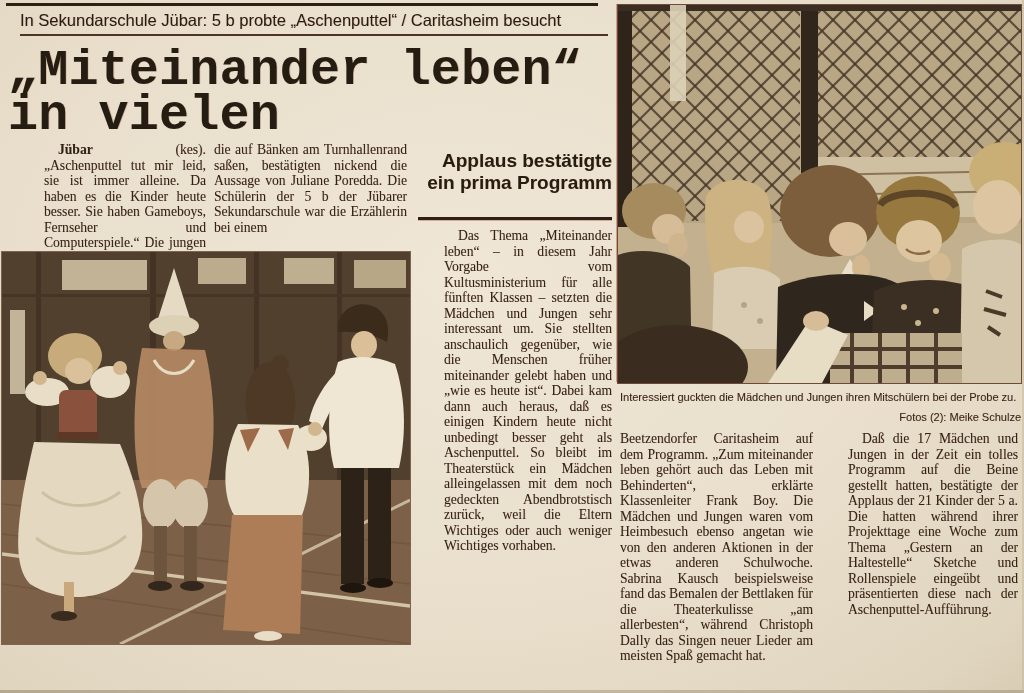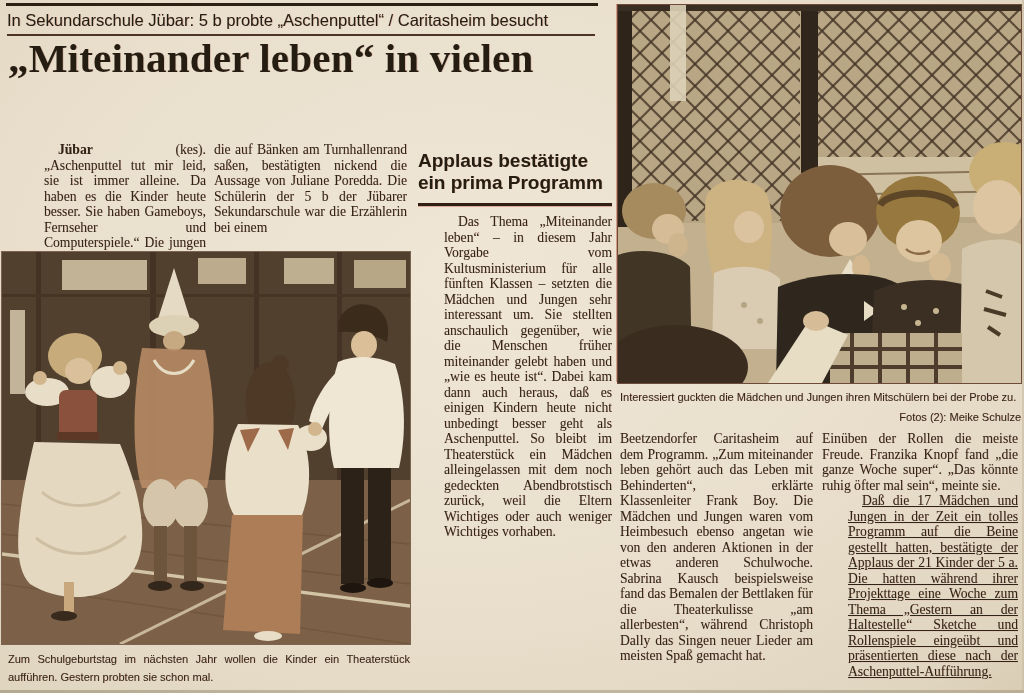--- a/index.html
+++ b/index.html
@@ -4,51 +4,51 @@
 <style>
   * { margin:0; padding:0; box-sizing:border-box; }
   body { background:#cfc4ae; font-family:"Liberation Serif", serif; }
   #page {
     position:relative; width:1024px; height:693px; overflow:hidden;
     background:radial-gradient(ellipse at 45% 40%, #efe6d6 0%, #e9dfcc 55%, #e0d5bf 90%, #d8ccb4 100%);
   }
   
   .top-rule { position:absolute; left:6px; top:3px; width:592px; height:3px; background:#2a2014; }
   .kicker {
-    position:absolute; left:7px; top:9px; width:588px;
+    position:absolute; left:20px; top:9px; width:588px;
     font-family:"Liberation Sans", sans-serif; font-size:16.5px; line-height:22px;
     color:#241d14; padding-bottom:3px; border-bottom:2px solid #4e3425;
     text-shadow:0.6px 0.3px 0 rgba(190,70,50,.3);
   }
   
   .headline {
-    position:absolute; left:8px; top:36px; width:608px;
-    font-family:Liberation Serif, serif; font-weight:700;
-    font-size:41px; line-height:45px; letter-spacing:.2px; color:#251d12;
+    position:absolute; left:8px; top:48px; width:608px;
+    font-family:Liberation Mono, monospace; font-weight:700;
+    font-size:50px; line-height:45px; letter-spacing:.2px; color:#251d12;
     text-shadow:0.8px 0.4px 0 rgba(170,60,40,.22);
   }
   
   .bodycol {
     position:absolute; font-size:13.6px; line-height:15.5px; color:#2e2418;
     text-align:justify; overflow:hidden;
     text-shadow:0.5px 0.3px 0 rgba(190,70,50,.26);
   }
   .bodycol p.indent { text-indent:14px;margin-left:26px; }
   .bodycol p + p { margin-top:0;text-decoration:underline; }
   #col1 { left:18px;  top:142px; width:188px; height:108px; }
   #col2 { left:214px; top:142px; width:193px; height:108px; }
   #col3 { left:418px; top:141px; width:194px; height:552px; }
   #col4 { left:620px; top:431px; width:193px; height:262px; }
   #col5 { left:822px; top:431px; width:196px; height:262px; }
   .dateline { font-weight:700; }
   
   .subhead {
     font-family:"Liberation Sans", sans-serif; font-weight:700;
-    font-size:19px; line-height:22px; color:#261d12; text-align:left; text-indent:0;
-    margin-top:9px; padding-bottom:9px; border-bottom:3px solid #301f15;
+    font-size:19px; line-height:22px; color:#261d12; text-align:right; text-indent:0;
+    margin-top:9px; padding-bottom:23px; border-bottom:3px solid #301f15;
     box-shadow:0 1px 0 rgba(180,60,40,.35);
   }
   .subhead + p { margin-top:8px; }
   
   .photo { position:absolute; display:block; }
   #photo-left  { left:2px;   top:252px; width:408px; height:392px; outline:1px solid #7d6450; }
   #photo-right { left:618px; top:5px;   width:403px; height:378px;
                  outline:1px solid #6e4a3a; box-shadow:-2px -1px 0 rgba(185,70,50,.45); }
   svg.fence line { stroke:#443527; stroke-width:2.2; opacity:.8; }
   
@@ -89,21 +89,20 @@
   <div id="col3" class="bodycol">
     <h2 class="subhead">Applaus bestätigte ein prima Programm</h2>
     <p class="indent">Das Thema „Miteinander leben“ – in diesem Jahr Vorgabe vom Kultusministerium für alle fünften Klassen – setzten die Mädchen und Jungen sehr interessant um. Sie stellten anschaulich gegenüber, wie die Menschen früher miteinander gelebt haben und „wie es heute ist“. Dabei kam dann auch heraus, daß es einigen Kindern heute nicht unbedingt besser geht als Aschenputtel. So bleibt im Theaterstück ein Mädchen alleingelassen mit dem noch gedeckten Abendbrotstisch zurück, weil die Eltern Wichtiges oder auch weniger Wichtiges vorhaben.</p>
   </div>
 
   <div id="col4" class="bodycol">
     <p>Beetzendorfer Caritasheim auf dem Programm. „Zum miteinander leben gehört auch das Leben mit Behinderten“, erklärte Klassenleiter Frank Boy. Die Mädchen und Jungen waren vom Heimbesuch ebenso angetan wie von den anderen Aktionen in der etwas anderen Schulwoche. Sabrina Kausch beispielsweise fand das Bemalen der Bettlaken für die Theaterkulisse „am allerbesten“, während Christoph Dally das Singen neuer Lieder am meisten Spaß gemacht hat.</p>
   </div>
 
   <div id="col5" class="bodycol">
-    <p>Einüben der Rollen die meiste Freude. Franzika Knopf fand „die ganze Woche super“. „Das könnte ruhig öfter mal sein“, meinte sie.</p>
     <p class="indent">Daß die 17 Mädchen und Jungen in der Zeit ein tolles Programm auf die Beine gestellt hatten, bestätigte der Applaus der 21 Kinder der 5 a. Die hatten während ihrer Projekttage eine Woche zum Thema „Gestern an der Haltestelle“ Sketche und Rollenspiele eingeübt und präsentierten diese nach der Aschenputtel-Aufführung.</p>
   </div>
 
   <svg id="photo-left" class="photo" viewBox="0 0 408 392" width="408" height="392" xmlns="http://www.w3.org/2000/svg">
     <rect width="408" height="392" fill="#5c4735"></rect>
     <rect width="408" height="232" fill="#52402e"></rect>
     <g>
       <rect x="34" y="0" width="5" height="232" fill="#443324"></rect>
       <rect x="148" y="0" width="6" height="232" fill="#443324"></rect>
       <rect x="252" y="0" width="5" height="232" fill="#443324"></rect>
@@ -167,21 +166,20 @@
       <path d="M336,110 C326,142 324,186 332,216 L397,216 C405,180 403,142 393,112 C373,103 352,103 336,110 Z" fill="#efe7d3"></path>
       <path d="M339,116 C322,131 311,151 307,169 L320,177 C328,157 338,141 349,129 Z" fill="#efe7d3"></path>
       <circle cx="313" cy="177" r="7" fill="#d2b68d"></circle>
       <rect x="339" y="216" width="23" height="116" fill="#2c2218"></rect>
       <rect x="366" y="216" width="23" height="112" fill="#2c2218"></rect>
       <ellipse cx="351" cy="336" rx="13" ry="5" fill="#1d150e"></ellipse>
       <ellipse cx="378" cy="331" rx="13" ry="5" fill="#1d150e"></ellipse>
     </g>
   </svg>
 
-  <div id="caption-left" class="caption">Zum Schulgeburtstag im nächsten Jahr wollen die Kinder ein Theaterstück aufführen. Gestern probten sie schon mal.</div>
 
   <svg id="photo-right" class="photo" viewBox="0 0 403 378" width="403" height="378" xmlns="http://www.w3.org/2000/svg">
     <rect width="403" height="378" fill="#c3b08f"></rect>
     <rect x="0" y="0" width="403" height="218" fill="#b9a684"></rect>
     <g>
       <svg class="fence" x="14" y="4" width="168" height="212">
           <line x1="-212" y1="0" x2="0" y2="212"></line>
           <line x1="-212" y1="0" x2="-424" y2="212"></line>
           <line x1="-190" y1="0" x2="22" y2="212"></line>
           <line x1="-190" y1="0" x2="-402" y2="212"></line>

